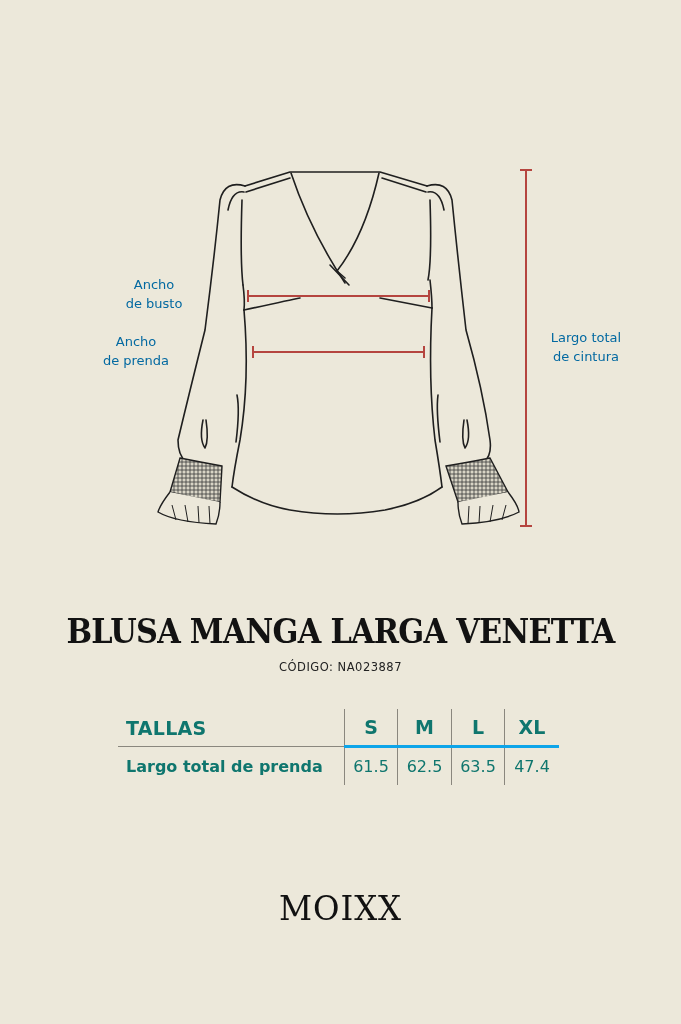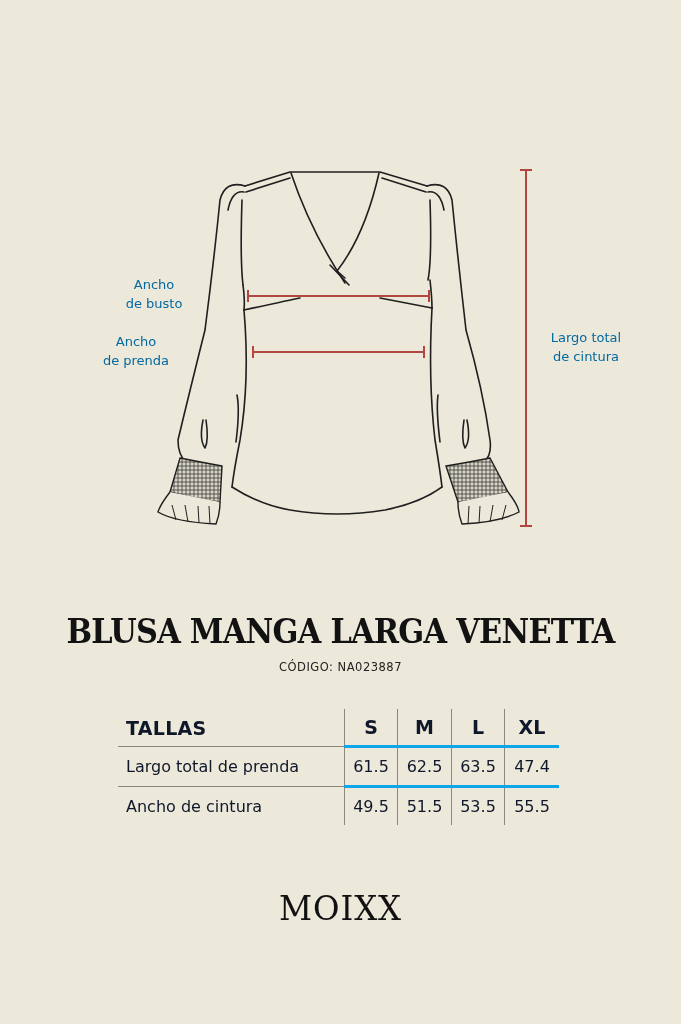--- a/index.html
+++ b/index.html
@@ -3,28 +3,28 @@
   <meta charset="utf-8">
   <style>
     html, body { margin:0; padding:0; }
     body { width:681px; height:1024px; background:#ece8da; position:relative; overflow:hidden; font-family:"DejaVu Sans", sans-serif; color:#1a1a1a; }
     .abs { position:absolute; }
     .label { font-size:13px; line-height:19px; text-align:center; color:#0369a1; }
     #garment { position:absolute; left:0; top:0; }
     .title { left:0; width:681px; top:612px; text-align:center; font-family:"DejaVu Serif", serif; font-weight:bold; font-size:33px; letter-spacing:-0.8px; color:#121212; transform:scaleX(0.92); transform-origin:center; }
     .code { left:0; width:681px; top:660px; text-align:center; font-size:11.5px; letter-spacing:0.5px; color:#222; }
     table.sizes { position:absolute; left:118px; top:709px; border-collapse:collapse; }
-    table.sizes th, table.sizes td { padding:0; height:37px; font-size:16px; color:#0f172a; }
+    table.sizes th, table.sizes td { padding:0; height:37px; font-size:16px; color:#0f766e; }
     table.sizes th { font-weight:bold; font-size:19px; height:36px; }
     table.sizes th.first { text-align:left; padding-left:8px; width:218px; letter-spacing:0.3px; }
     table.sizes td.first { text-align:left; padding-left:8px; }
     table.sizes .num { text-align:center; border-left:1px solid #8a877e; }
     table.sizes th.num { border-left:1px solid #8a877e; }
     table.sizes tr.row td { border-top:3px solid #0ea5e9; }
-    table.sizes tr.row td.first { border-top:1px solid #8a877e; }
+    table.sizes tr.row td.first { border-top:1px solid #8a877e;font-weight:bold; }
     .c-s { width:52px; } .c-m { width:53px; } .c-l { width:52px; } .c-xl { width:54px; }
     .brand { left:0; width:681px; top:888px; text-align:center; font-family:"DejaVu Serif", serif; font-size:34px; letter-spacing:1px; color:#111; font-weight:normal; transform:scaleX(0.95); }
   </style>
 </head>
 <body>
 
 <svg id="garment" width="681" height="560" viewBox="0 0 681 560">
   <defs>
     <pattern id="smock" width="4" height="4" patternUnits="userSpaceOnUse">
       <rect width="4" height="4" fill="#d9d5c6"></rect>
@@ -105,23 +105,16 @@
     <th class="num c-l">L</th>
     <th class="num c-xl">XL</th>
   </tr>
   <tr class="row">
     <td class="first">Largo total de prenda</td>
     <td class="num">61.5</td>
     <td class="num">62.5</td>
     <td class="num">63.5</td>
     <td class="num">47.4</td>
   </tr>
-  <tr class="row">
-    <td class="first">Ancho de cintura</td>
-    <td class="num">49.5</td>
-    <td class="num">51.5</td>
-    <td class="num">53.5</td>
-    <td class="num">55.5</td>
-  </tr>
 </tbody>
   </table>
 
 <div class="abs brand">MOIXX</div>
 
 </body></html>

